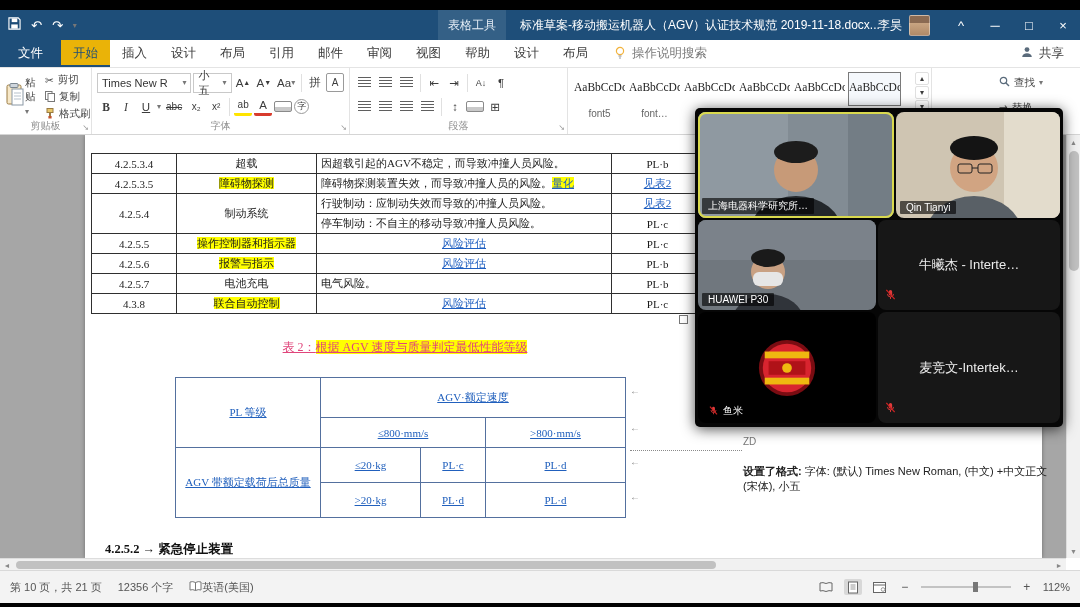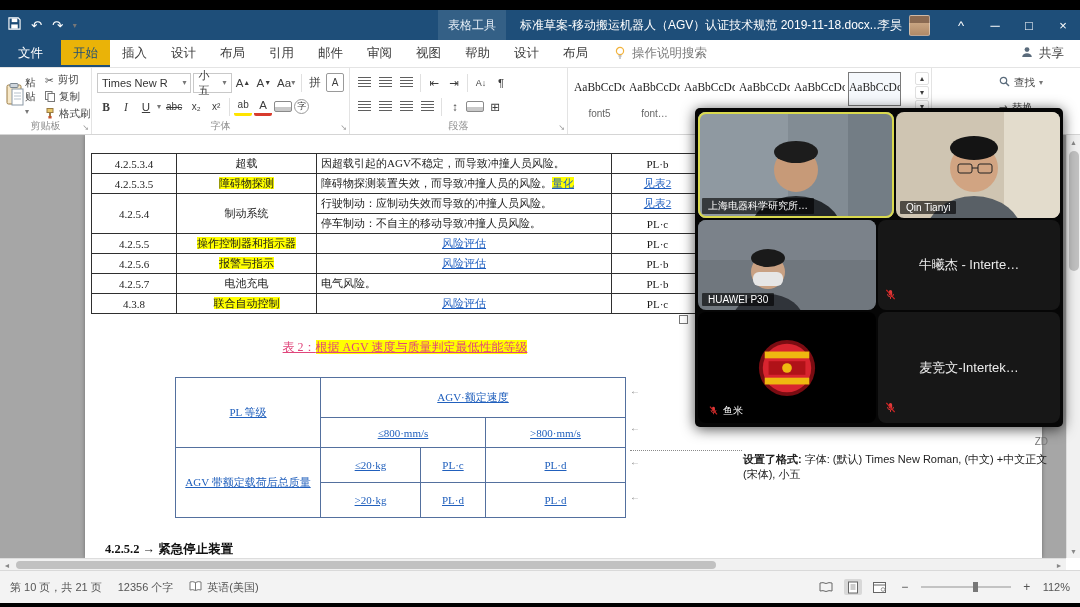--- a/index.html
+++ b/index.html
@@ -65,42 +65,42 @@
   .hl { background:#ffff00; }
   .link { color:#1f5fc0; text-decoration:underline; }
   .caption { position:absolute; left:90px; top:204px; width:460px; text-align:center; font-size:12px; color:#e0457b; }
   .caption span { text-decoration:underline; }
   table.t2 { position:absolute; left:90px; top:242px; border-collapse:collapse; font-size:11px; }
   table.t2 td { border:1px solid #54709e; color:#2160bd; text-decoration:underline; text-align:center; padding:2px 4px; }
   .fmark { position:absolute; font-size:10px; color:#8a8a8a; }
   .doc-heading { position:absolute; left:20px; top:406px; font-size:12.5px; font-weight:bold; color:#111; }
   .resize-handle { position:absolute; left:594px; top:180px; width:9px; height:9px; border:1px solid #777; background:#fff; }
   .comment { position:absolute; left:658px; top:300px; width:305px; font-size:11px; color:#222; line-height:1.45; font-family:"Liberation Sans","DejaVu Sans",sans-serif; }
-  .comment .author { font-size:10px; color:#777; margin-bottom:2px;text-align:right; }
+  .comment .author { font-size:10px; color:#777; margin-bottom:14px; }
   .connector { position:absolute; left:545px; top:315px; width:112px; border-top:1px dotted #8a8a8a; }
 
   
   .vscroll { position:absolute; right:0; top:0; width:14px; height:423px; background:#f1f1f1; border-left:1px solid #ddd; font-size:7px; color:#888; }
   .vscroll .arr { height:14px; display:flex; align-items:center; justify-content:center; }
   .vscroll .thumb { position:absolute; left:2px; top:16px; width:10px; height:120px; background:#c1c1c1; border-radius:5px; }
   .vscroll .arr.bottom { position:absolute; bottom:0; left:0; right:0; }
   .hscroll { position:absolute; left:0; top:548px; width:1066px; height:12px; background:#f1f1f1; border-top:1px solid #ddd; font-size:7px; color:#888; }
   .hscroll .arr { position:absolute; top:0; width:14px; height:12px; display:flex; align-items:center; justify-content:center; }
   .hscroll .thumb { position:absolute; left:16px; top:2px; width:700px; height:8px; background:#c1c1c1; border-radius:4px; }
 
   
   .statusbar { position:absolute; left:0; top:560px; width:100%; height:22px; background:#f3f3f3; border-top:1px solid #d9d9d9; display:flex; align-items:center; gap:16px; padding:16px 10px; font-size:11px; color:#555; }
   .sb-left { display:flex; align-items:center; gap:16px; }
   .sb-right { margin-left:auto; display:flex; align-items:center; gap:9px; }
   .view-ic { width:18px; height:16px; display:flex; align-items:center; justify-content:center; border-radius:2px; }
   .view-ic.sel { background:#d8d8d8; }
   .ztrack { position:relative; width:90px; height:2px; background:#c3c3c3; }
   .zthumb { position:absolute; left:58%; top:-4px; width:5px; height:10px; background:#777; }
   .zbtn { font-size:12px; color:#555; width:14px; text-align:center; }
-  .lang { display:flex; align-items:center; gap:5px; }
+  .lang { display:flex; align-items:center; }
 
   
   .meeting { position:absolute; left:695px; top:108px; width:368px; height:319px; background:#060606; border-radius:5px; box-shadow:0 2px 14px rgba(0,0,0,.7); z-index:50; }
   .tile { position:absolute; background:#171717; overflow:hidden; border-radius:8px; }
   .tile.active { outline:2px solid #d9d94e; outline-offset:-2px; }
   .tile svg.feed { display:block; width:100%; height:100%; }
   .vlabel { position:absolute; left:4px; bottom:4px; background:rgba(0,0,0,.62); color:#fff; font-size:10px; padding:1px 6px; display:flex; align-items:center; gap:4px; border-radius:1px; white-space:nowrap; max-width:92%; overflow:hidden; }
   .vcenter { position:absolute; inset:0; display:flex; align-items:center; justify-content:center; color:#ececec; font-size:13px; }
   .mic-corner { position:absolute; left:6px; bottom:5px; }
   .crest-wrap { position:absolute; inset:0; display:flex; align-items:center; justify-content:center; }

